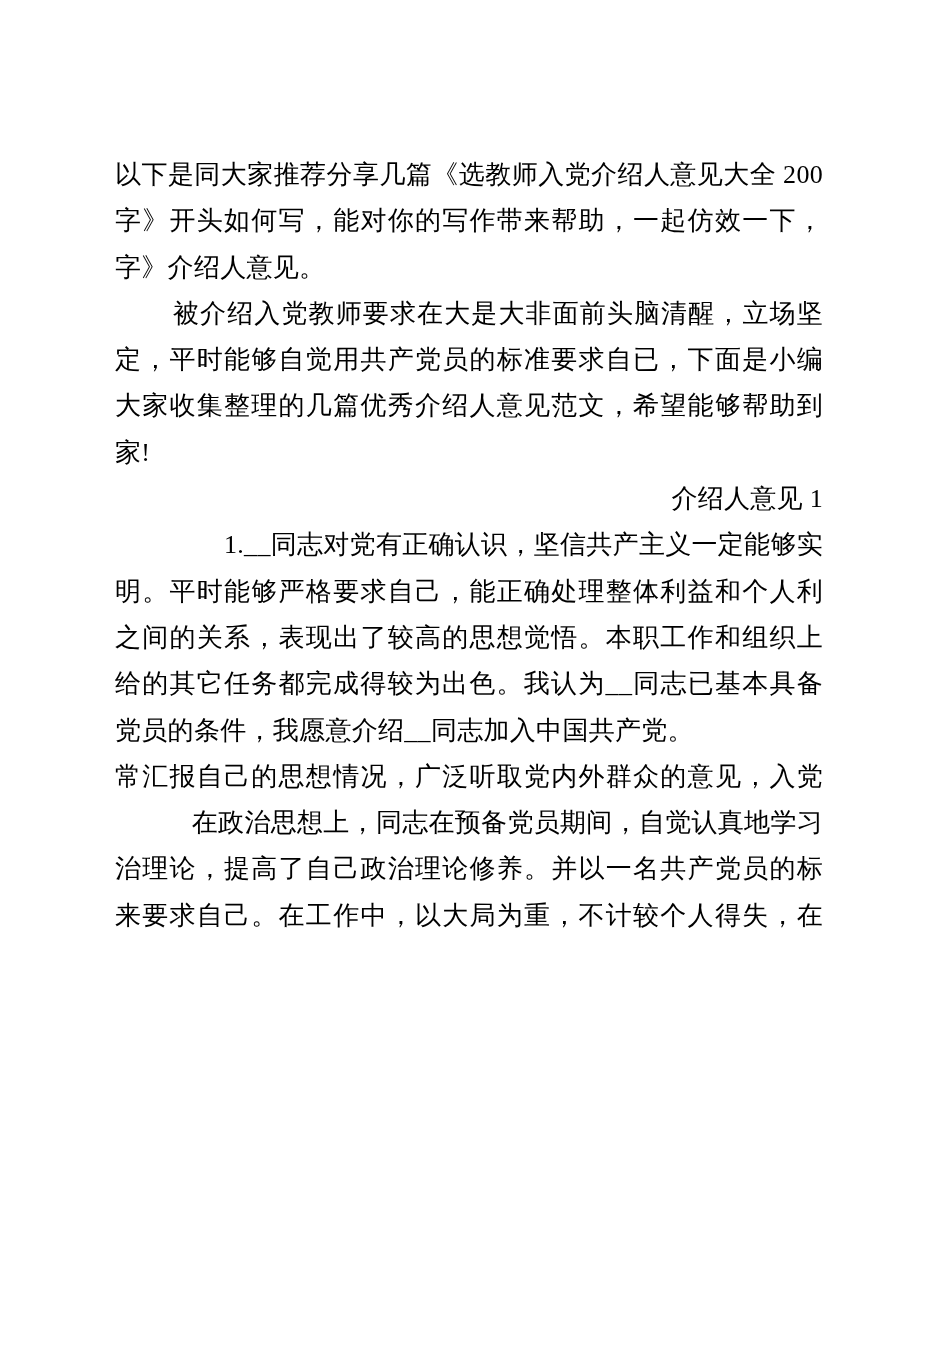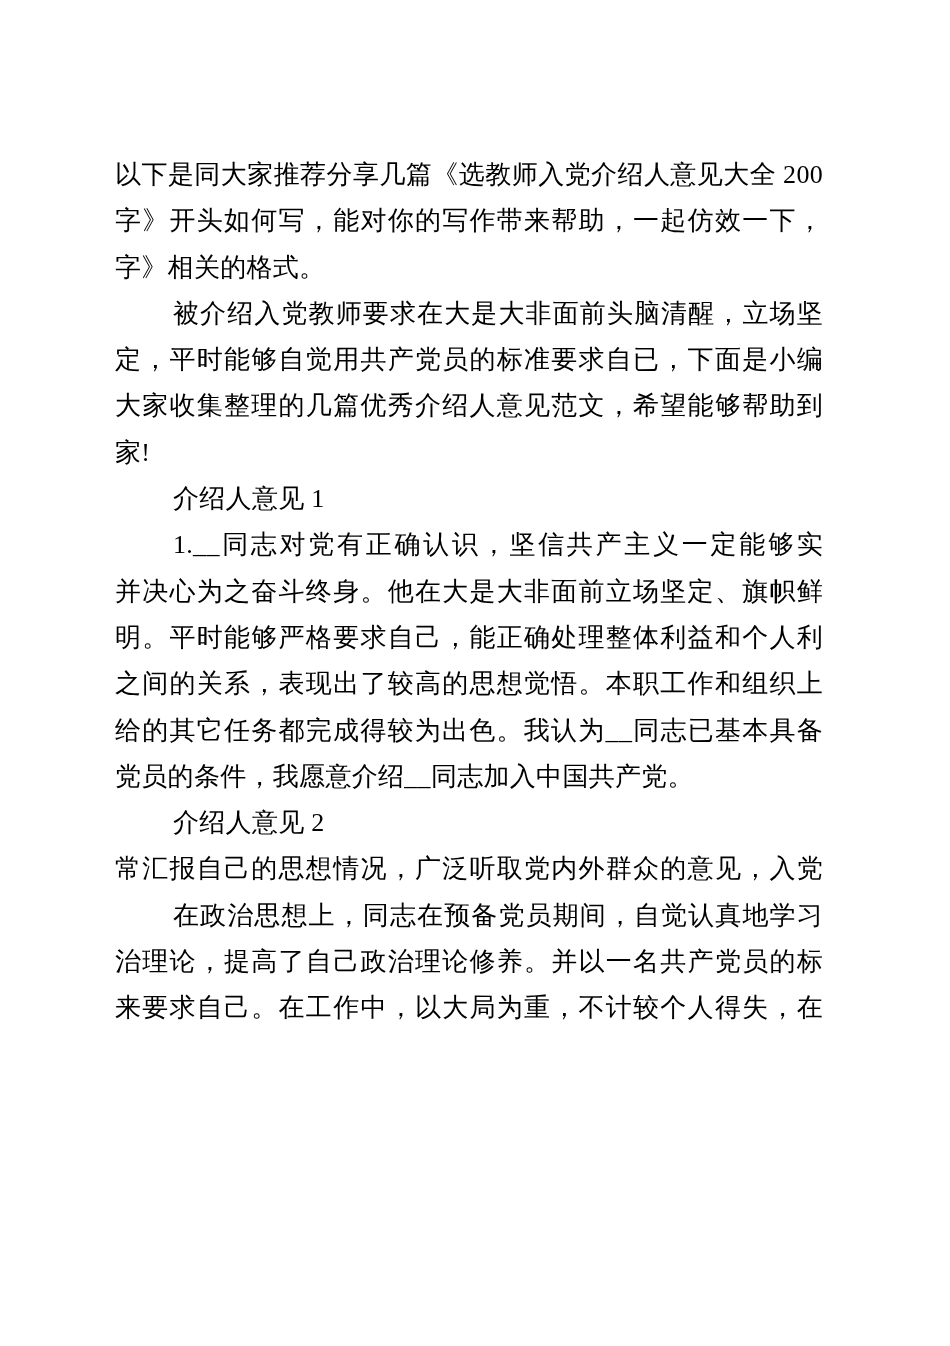--- a/index.html
+++ b/index.html
@@ -29,38 +29,37 @@
     text-align: left;
     letter-spacing: 0.3px;
   }
   .line.fill {
     text-align: justify;
     text-align-last: justify;
     text-justify: inter-character;
   }
   .line.indent {
     text-indent: 58px;
+    text-align: right;
   }
 </style>
 </head>
 <body>
 
 <div class="page">
     <div class="line fill">以下是同大家推荐分享几篇《选教师入党介绍人意见大全 200</div>
     <div class="line fill">字》开头如何写，能对你的写作带来帮助，一起仿效一下，你</div>
-    <div class="line">字》相关的格式。</div>
+    <div class="line">字》介绍人意见。</div>
     <div class="line indent fill">被介绍入党教师要求在大是大非面前头脑清醒，立场坚</div>
     <div class="line fill">定，平时能够自觉用共产党员的标准要求自已，下面是小编给</div>
     <div class="line fill">大家收集整理的几篇优秀介绍人意见范文，希望能够帮助到大</div>
     <div class="line">家!</div>
     <div class="line indent">介绍人意见 1</div>
     <div class="line indent fill">1.__同志对党有正确认识，坚信共产主义一定能够实现，</div>
-    <div class="line fill">并决心为之奋斗终身。他在大是大非面前立场坚定、旗帜鲜</div>
     <div class="line fill">明。平时能够严格要求自己，能正确处理整体利益和个人利益</div>
     <div class="line fill">之间的关系，表现出了较高的思想觉悟。本职工作和组织上交</div>
     <div class="line fill">给的其它任务都完成得较为出色。我认为__同志已基本具备了</div>
     <div class="line">党员的条件，我愿意介绍__同志加入中国共产党。</div>
-    <div class="line indent">介绍人意见 2</div>
     <div class="line fill">常汇报自己的思想情况，广泛听取党内外群众的意见，入党动</div>
     <div class="line indent fill">在政治思想上，同志在预备党员期间，自觉认真地学习政</div>
     <div class="line fill">治理论，提高了自己政治理论修养。并以一名共产党员的标准</div>
     <div class="line fill">来要求自己。在工作中，以大局为重，不计较个人得失，在工</div>
   </div>
 
 </body></html>

